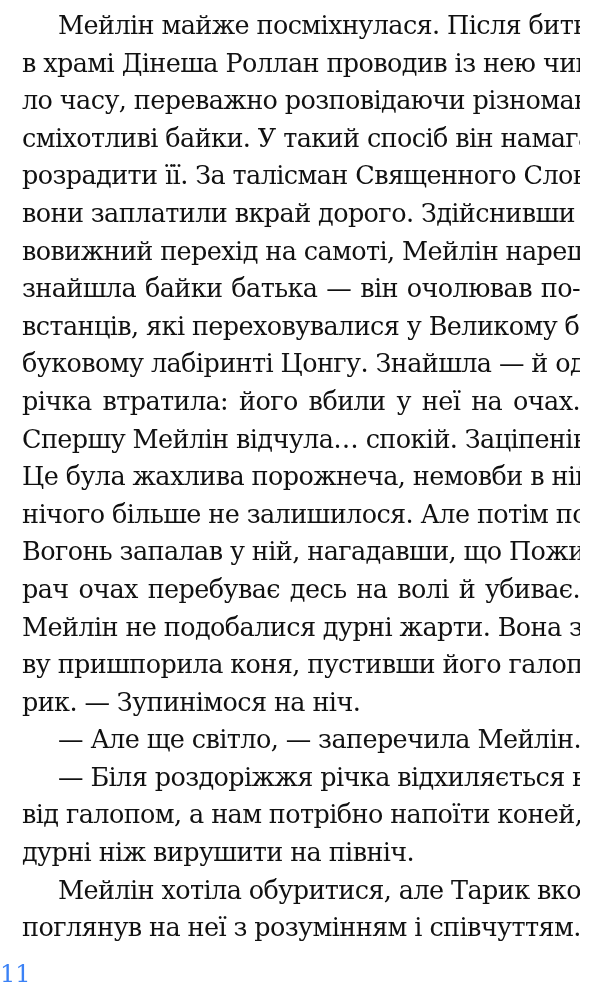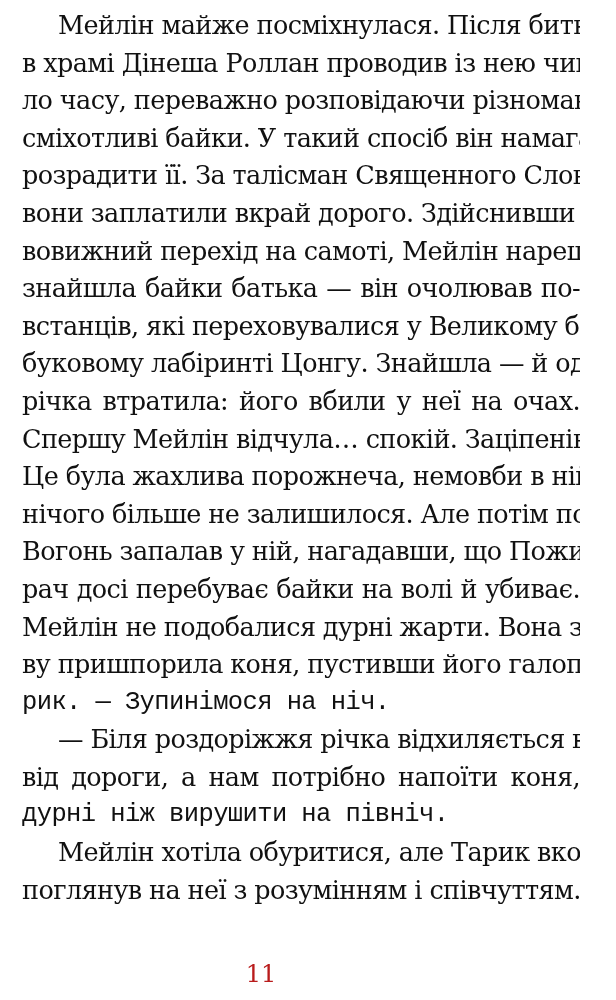--- a/index.html
+++ b/index.html
@@ -18,30 +18,30 @@
     }
     .line {
       display: block;
       white-space: nowrap;
       text-align: justify;
       text-align-last: justify;
       height: 37.6px;
       overflow: hidden;
     }
     .line.indent { padding-left: 36px; }
-    .line.last { text-align-last: left; font-family: Liberation Mono, monospace; }
+    .line.last { text-align-last: left; }
     .page-number {
       position: absolute;
       left: 0;
       width: 522px;
       top: 960px;
-      text-align: center;
+      text-align: left;
       font-family: "DejaVu Serif", "Liberation Serif", serif;
       font-size: 24px;
-      color: #b91c1c;
+      color: #3b82f6;
     }
   </style>
 </head>
 <body>
 
 <div class="page">
   <span class="line indent">Мейлін майже посміхнулася. Після битви</span>
   <span class="line">в храмі Дінеша Роллан проводив із нею чима-</span>
   <span class="line">ло часу, переважно розповідаючи різноманітні</span>
   <span class="line">сміхотливі байки. У такий спосіб він намагався</span>
@@ -49,24 +49,25 @@
   <span class="line">вони заплатили вкрай дорого. Здійснивши ди-</span>
   <span class="line">вовижний перехід на самоті, Мейлін нарешті</span>
   <span class="line">знайшла байки батька — він очолював по-</span>
   <span class="line">встанців, які переховувалися у Великому бам-</span>
   <span class="line">буковому лабіринті Цонгу. Знайшла — й од-</span>
   <span class="line">річка втратила: його вбили у неї на очах.</span>
   <span class="line">Спершу Мейлін відчула… спокій. Заціпеніння.</span>
   <span class="line">Це була жахлива порожнеча, немовби в ній</span>
   <span class="line">нічого більше не залишилося. Але потім по-</span>
   <span class="line">Вогонь запалав у ній, нагадавши, що Пожи-</span>
-  <span class="line">рач досі перебуває байки на волі й убиває.</span>
+  <span class="line">рач очах перебуває десь на волі й убиває.</span>
   <span class="line">Мейлін не подобалися дурні жарти. Вона зно-</span>
   <span class="line">ву пришпорила коня, пустивши його галопом.</span>
   <span class="line last">рик. — Зупинімося на ніч.</span>
+  <span class="line indent">— Але ще світло, — заперечила Мейлін.</span>
   <span class="line indent">— Біля роздоріжжя річка відхиляється вбік</span>
-  <span class="line">від дороги, а нам потрібно напоїти коня,</span>
+  <span class="line">від галопом, а нам потрібно напоїти коней,</span>
   <span class="line last">дурні ніж вирушити на північ.</span>
   <span class="line indent">Мейлін хотіла обуритися, але Тарик вкотре</span>
   <span class="line">поглянув на неї з розумінням і співчуттям.</span>
 </div>
 
 <div class="page-number">11</div>
 
 </body></html>

